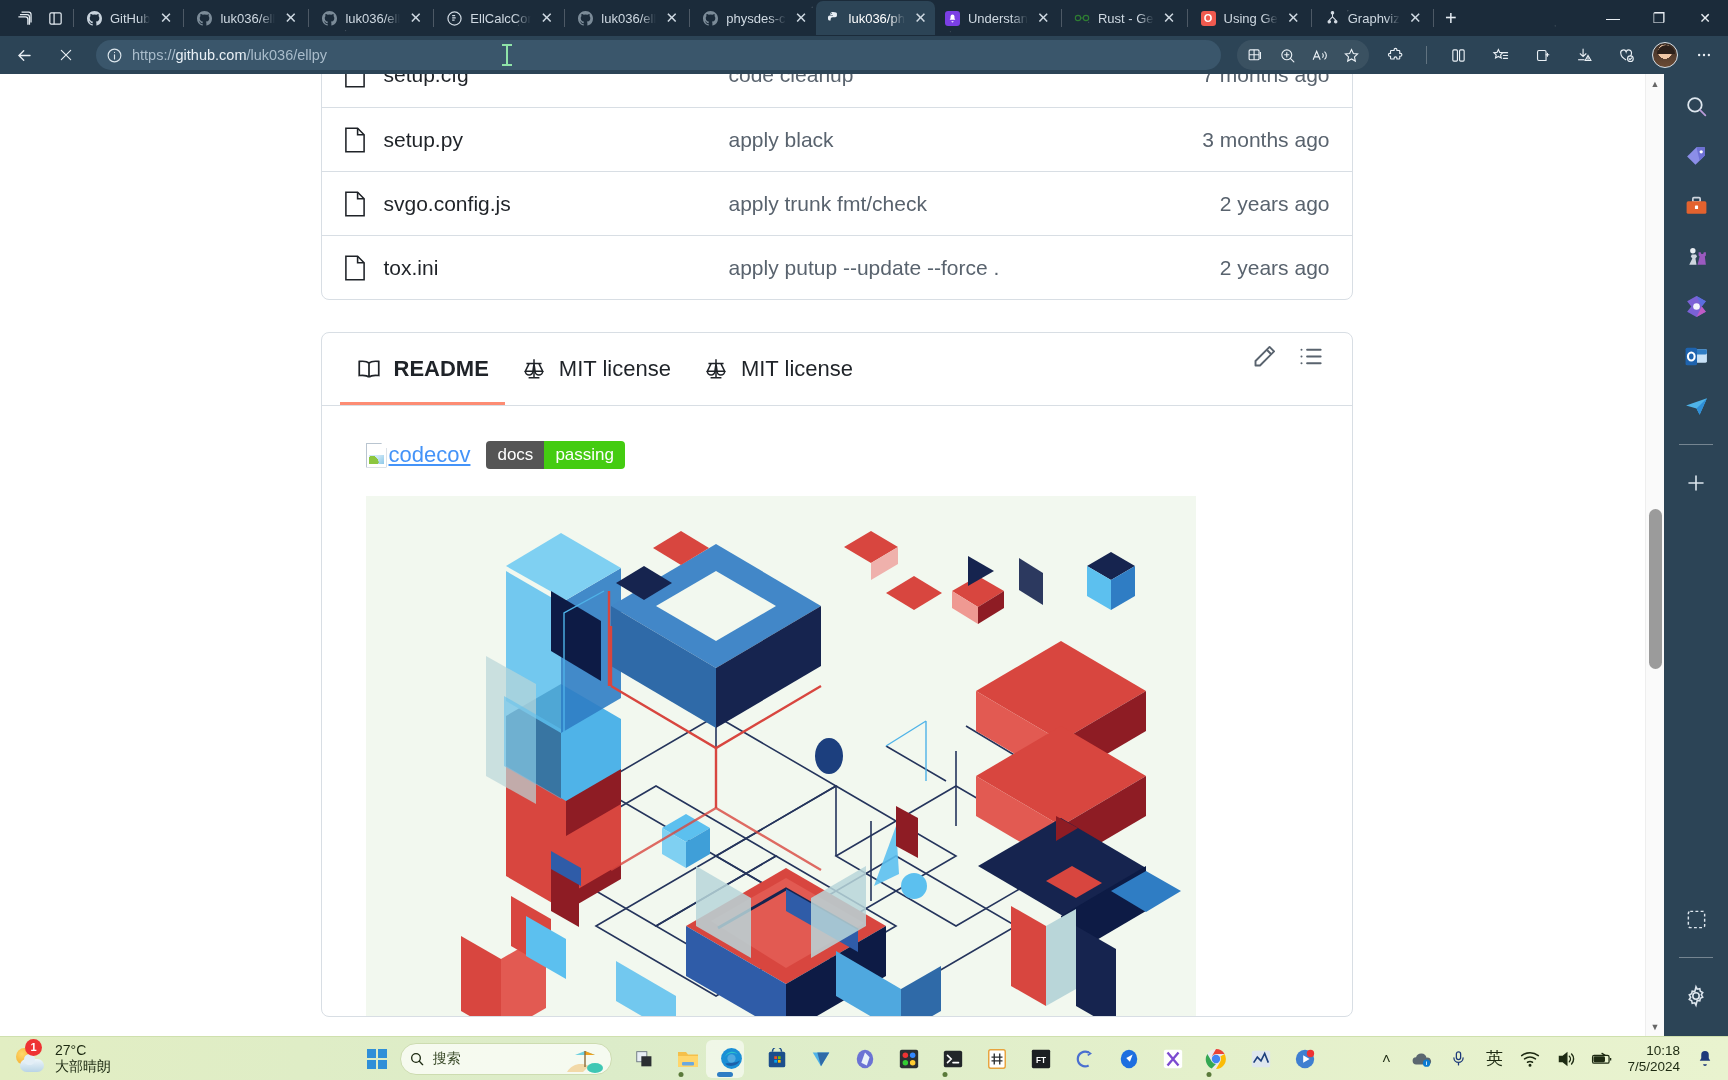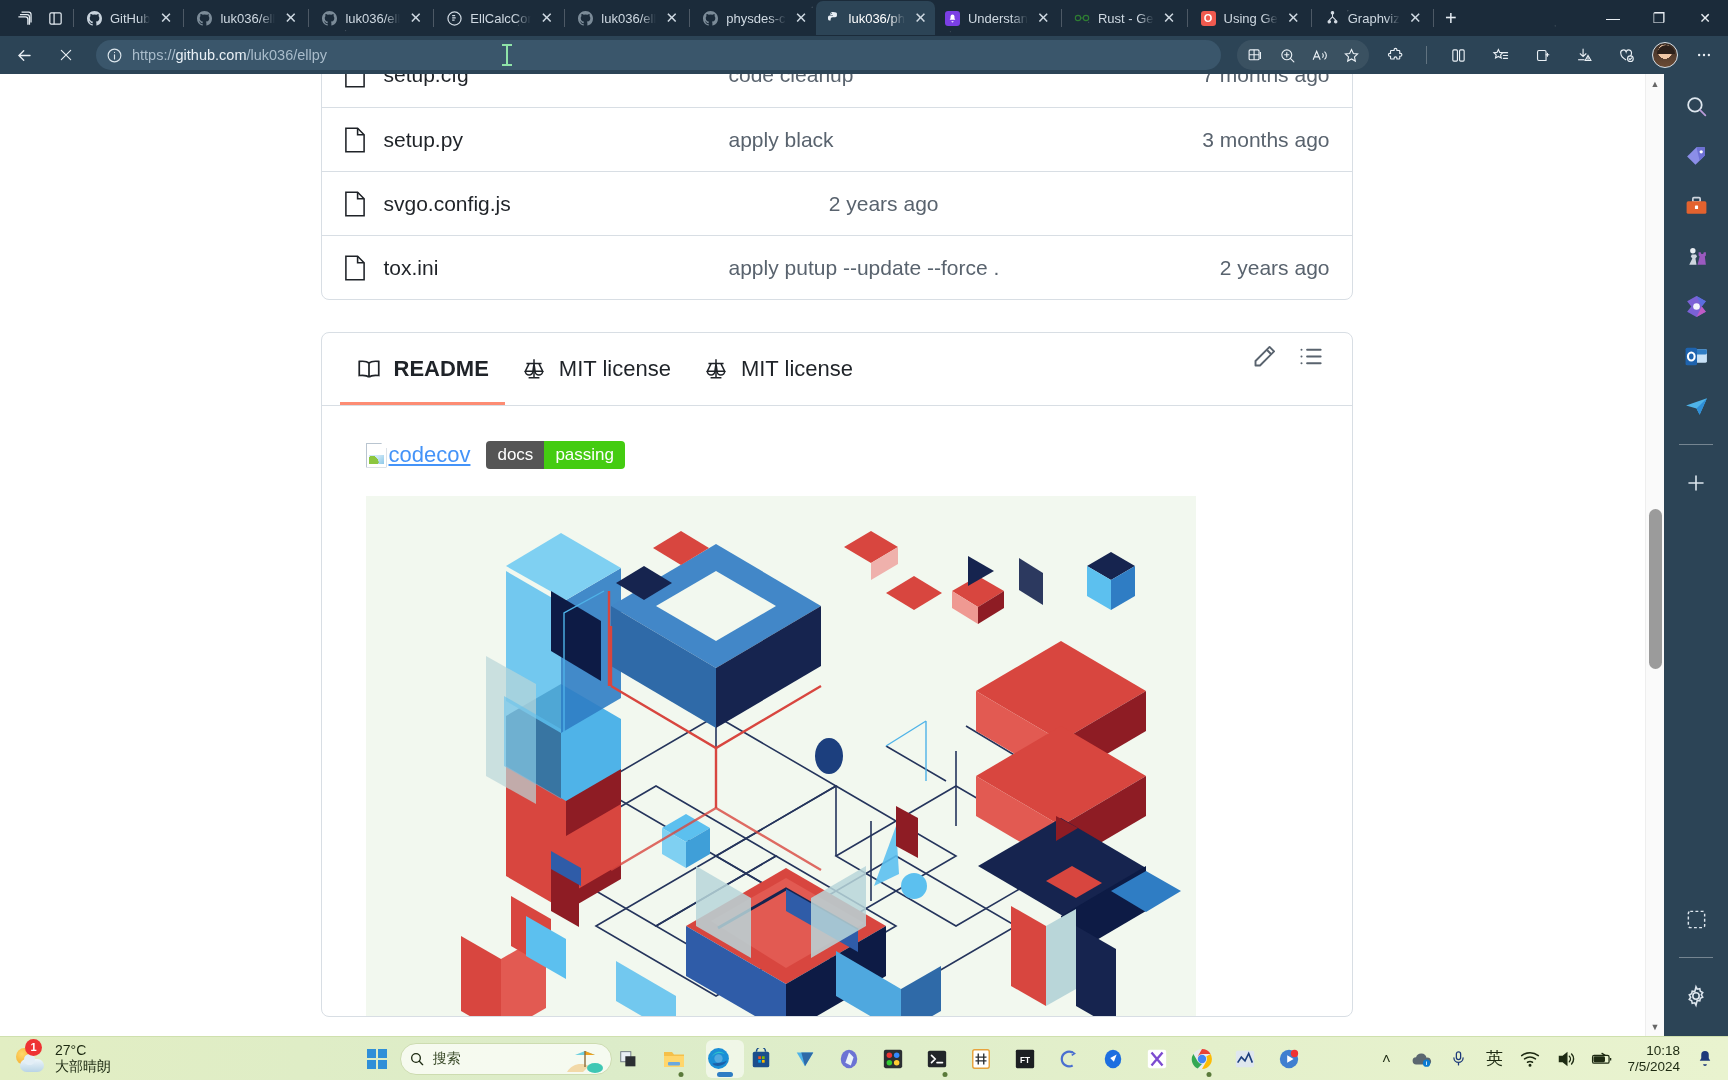--- a/index.html
+++ b/index.html
@@ -174,21 +174,21 @@
   .tbcenter { flex: 1 1 auto; display:flex; align-items:center; justify-content:center; gap: 6px; }
   .startbtn { width: 34px; height: 34px; display:flex;align-items:center;justify-content:center;}
   .winlogo { width:20px;height:20px; display:grid; grid-template-columns: 9px 9px; grid-template-rows: 9px 9px; gap:2px;}
   .winlogo i { background:#2f8fd8; display:block; }
   .searchbox {
     width: 212px; height: 32px; border-radius: 17px; background: rgba(255,255,255,.72);
     border: 1px solid #cddcb0; display:flex; align-items:center; padding: 0 8px; gap: 8px; position:relative; overflow:hidden;
   }
   .searchbox .sph { font-size: 14px; color:#3b4b2a; flex:1 1 auto;}
   .beach { position:absolute; right: 6px; bottom: 0; width: 40px; height: 26px; }
-  .tbapp { width: 38px; height: 38px; position: relative; display:flex;align-items:center;justify-content:flex-start; border-radius:6px;}
+  .tbapp { width: 38px; height: 38px; position: relative; display:flex;align-items:center;justify-content:flex-end; border-radius:6px;}
   .tbapp.active { background: rgba(255,255,255,.55); }
   .tbapp .dot { position:absolute; bottom: 1px; left: 50%; transform: translateX(-50%); width:5px;height:5px;border-radius:50%;background:#5a7a3a;}
   .tray { display:flex; align-items:center; gap: 14px; padding-right: 12px; color:#1d2a12; }
   .tray .ticon { width: 22px; height: 22px; display:flex;align-items:center;justify-content:center; }
   .clock { text-align: right; line-height: 1.15; font-size: 13.5px; color:#1d2a12; }
 </style>
 </head>
 <body>
 
 <div class="screen">
@@ -455,20 +455,21 @@
           <span class="ftime">3 months ago</span>
         </div>
         <div class="filerow">
           <span class="fname">
             <svg class="fileicon" viewBox="0 0 16 20" fill="none" stroke="#1f2328" stroke-width="1.2">
                 <path d="M1 1h9l5 5v13H1z"></path>
                 <path d="M10 1v5h5"></path>
               </svg>
             <span>svgo.config.js</span>
           </span>
+          <span class="fmsg">apply trunk fmt/check</span>
           <span class="ftime">2 years ago</span>
         </div>
         <div class="filerow">
           <span class="fname">
             <svg class="fileicon" viewBox="0 0 16 20" fill="none" stroke="#1f2328" stroke-width="1.2">
                 <path d="M1 1h9l5 5v13H1z"></path>
                 <path d="M10 1v5h5"></path>
               </svg>
             <span>tox.ini</span>
           </span>

